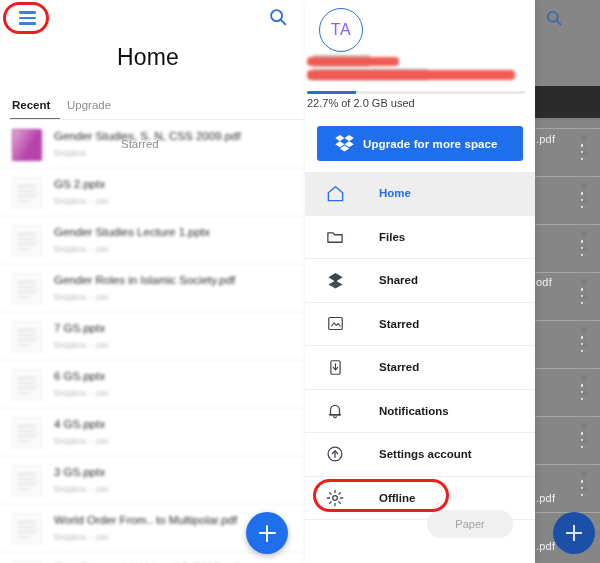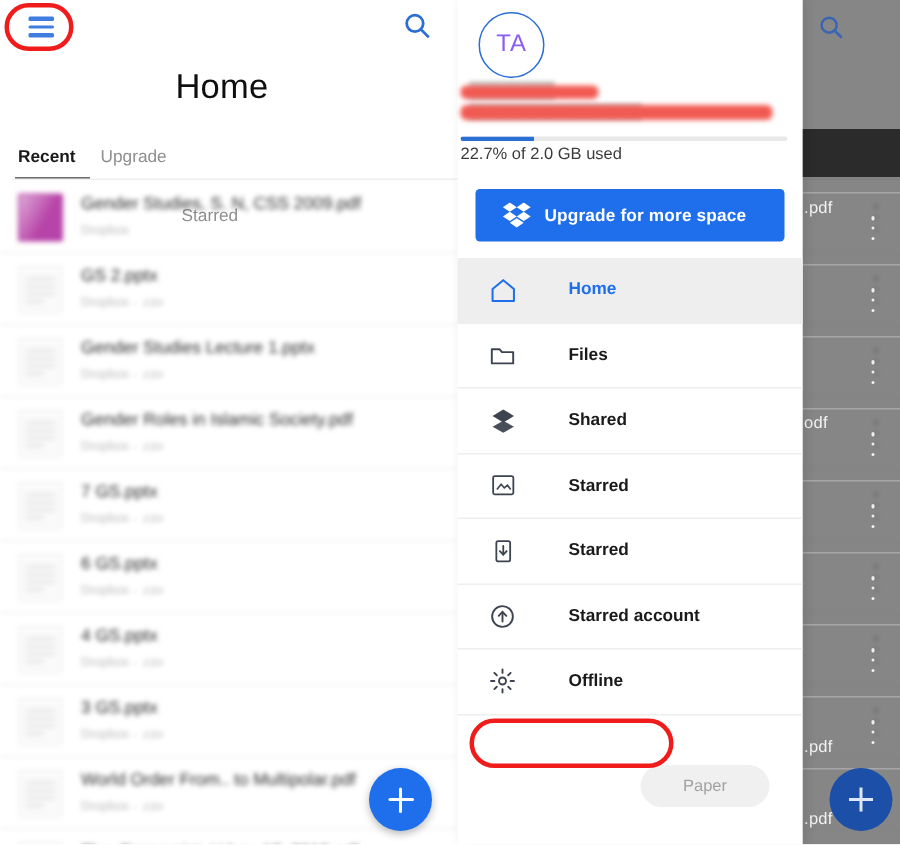--- a/index.html
+++ b/index.html
@@ -432,27 +432,37 @@
             <svg width="17" height="17" viewBox="0 0 24 24" fill="none" stroke="#3d4450" stroke-width="1.7" stroke-linecap="round">
               <rect x="5.5" y="2.5" width="13" height="19" rx="1.8"></rect>
               <path d="M12 7 V15"></path>
               <path d="M8.8 11.8 L12 15.2 L15.2 11.8"></path>
             </svg>
           </span>
           <span class="menu-label">Starred</span>
         </div>
         <div class="menu-item">
           <span class="menu-ico">
+            <svg width="18" height="18" viewBox="0 0 24 24" fill="none" stroke="#3d4450" stroke-width="1.7" stroke-linejoin="round">
+              <path d="M6 17 V10.5 a6 6 0 0 1 12 0 V17 Z"></path>
+              <path d="M4.5 17 H19.5" stroke-linecap="round"></path>
+              <path d="M10.2 19.6 a2 2 0 0 0 3.6 0" stroke-linecap="round"></path>
+            </svg>
+          </span>
+          <span class="menu-label">Notifications</span>
+        </div>
+        <div class="menu-item">
+          <span class="menu-ico">
             <svg width="18" height="18" viewBox="0 0 24 24" fill="none" stroke="#3d4450" stroke-width="1.7" stroke-linecap="round">
               <circle cx="12" cy="12" r="9.2"></circle>
               <path d="M12 16.5 V8.2"></path>
               <path d="M8.6 11.4 L12 7.9 L15.4 11.4"></path>
             </svg>
           </span>
-          <span class="menu-label">Starred account</span>
+          <span class="menu-label">Settings account</span>
         </div>
         <div class="menu-item">
           <span class="menu-ico">
             <svg width="18" height="18" viewBox="0 0 24 24" fill="none" stroke="#3d4450" stroke-width="1.7">
               <circle cx="12" cy="12" r="3.1"></circle>
               <path d="M12 1.8 v3 M12 19.2 v3 M1.8 12 h3 M19.2 12 h3 M4.8 4.8 l2.1 2.1 M17.1 17.1 l2.1 2.1 M19.2 4.8 l-2.1 2.1 M6.9 17.1 l-2.1 2.1" stroke-linecap="round"></path>
             </svg>
           </span>
           <span class="menu-label">Offline</span>
         </div>

